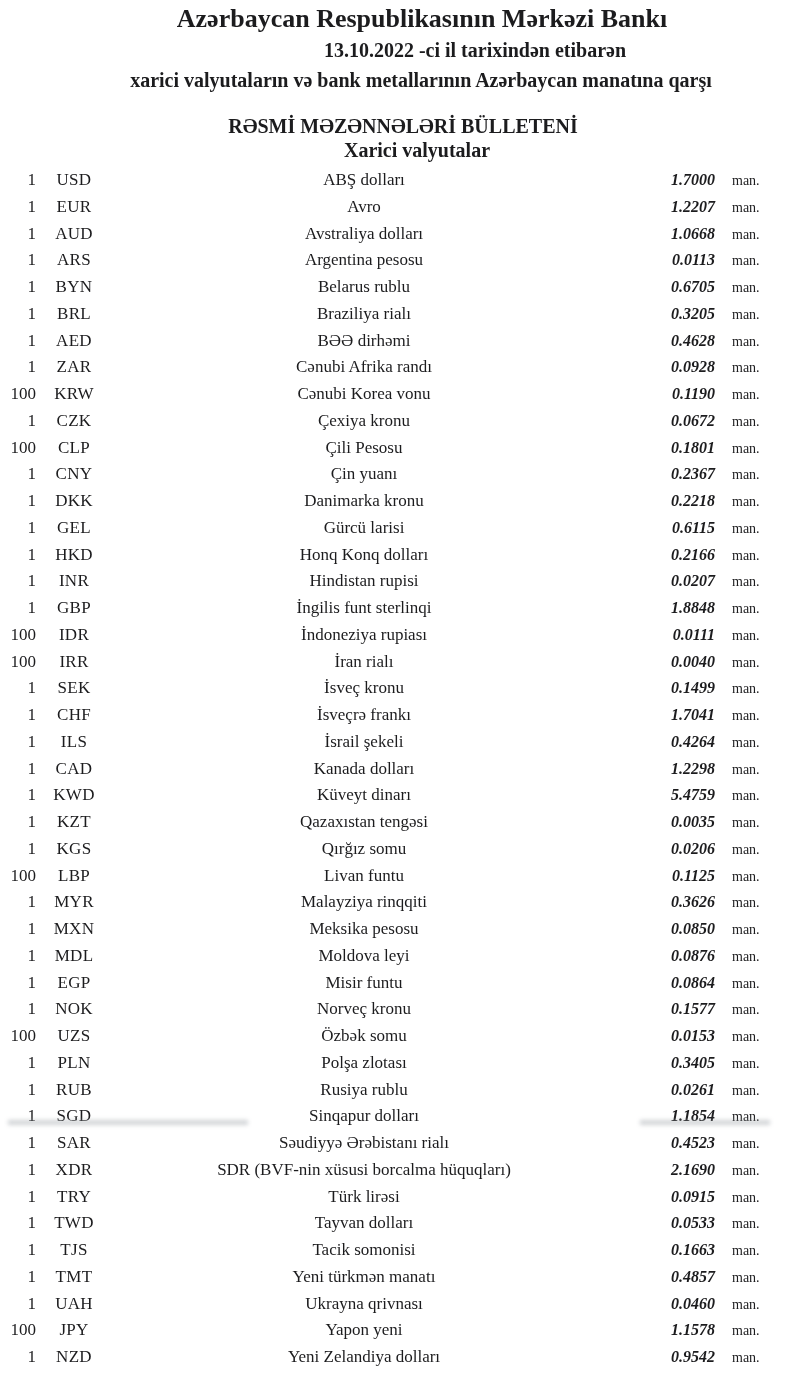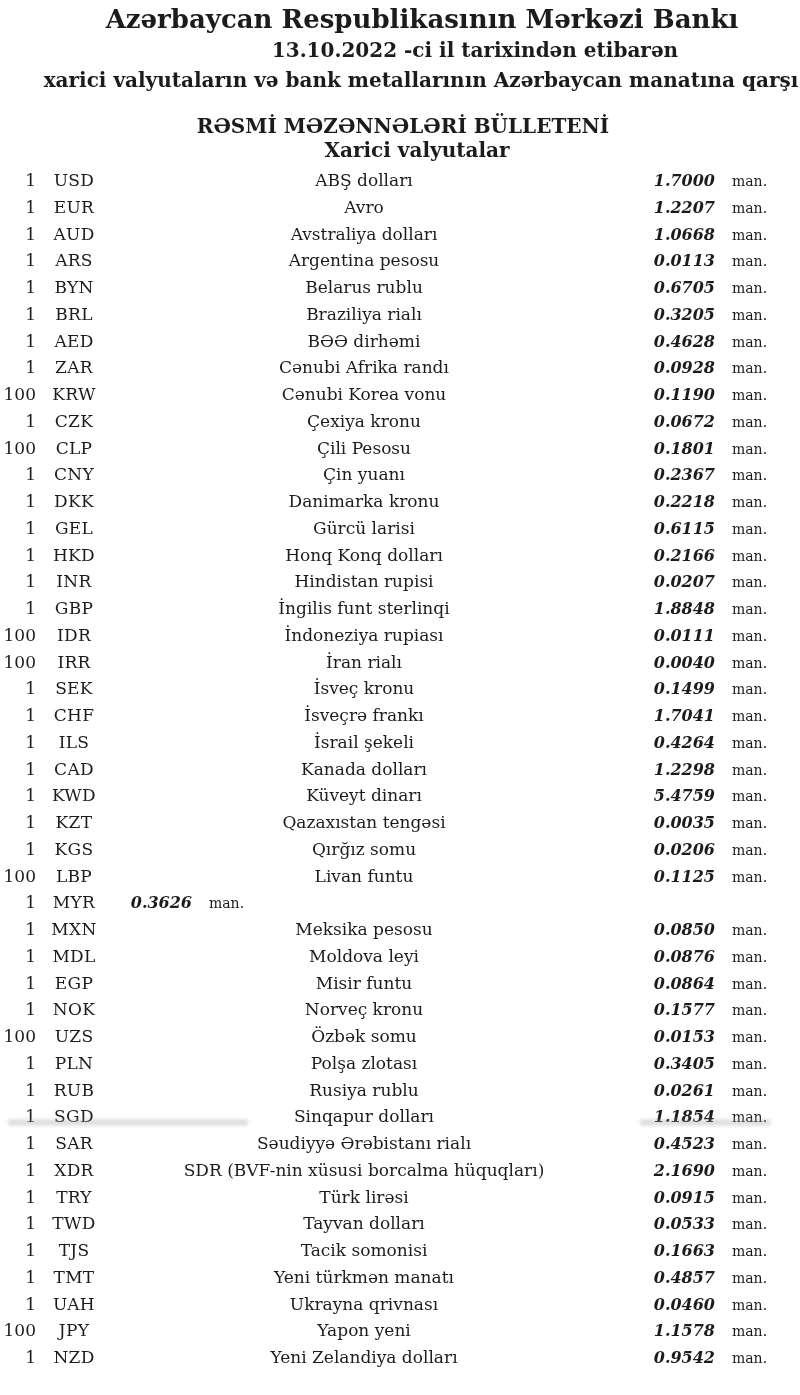--- a/index.html
+++ b/index.html
@@ -4,21 +4,21 @@
 <style>
   html, body { margin: 0; padding: 0; }
   body {
     width: 800px; height: 1395px;
     background: #ffffff;
     font-family: "DejaVu Serif", "Liberation Serif", serif;
     color: #1c1c1e;
     overflow: hidden;
     position: relative;
   }
-  .page { width: 800px; height: 1125px; position: relative; }
+  .page { width: 800px; height: 1125px; position: relative; font-family: Liberation Serif, serif; }
 
   .header { padding-top: 3px; text-align: center; }
   .doc-title    { font-size: 26px; font-weight: bold; line-height: 32px; padding-left: 44px; }
   .doc-date     { font-size: 20px; font-weight: bold; line-height: 24px; margin-top: 3px; padding-left: 150px; }
   .doc-subtitle { font-size: 20px; font-weight: bold; line-height: 24px; margin-top: 6px; padding-left: 42px; }
   .doc-bulletin { font-size: 20px; font-weight: bold; line-height: 24px; margin-top: 22px; padding-left: 6px; }
   .section-title{ font-size: 20px; font-weight: bold; line-height: 24px; padding-left: 34px; text-align: center; }
 
   .rates-table { margin-top: 5px; }
   .rate-row {
@@ -273,20 +273,21 @@
     <span class="cell-qty">100</span>
     <span class="cell-code">LBP</span>
     <span class="cell-name">Livan funtu</span>
     <span class="cell-rate">0.1125</span>
     <span class="cell-unit">man.</span>
   </div>
 
   <div class="rate-row">
     <span class="cell-qty">1</span>
     <span class="cell-code">MYR</span>
+    <span class="cell-name">Malayziya rinqqiti</span>
     <span class="cell-rate">0.3626</span>
     <span class="cell-unit">man.</span>
   </div>
 
   <div class="rate-row">
     <span class="cell-qty">1</span>
     <span class="cell-code">MXN</span>
     <span class="cell-name">Meksika pesosu</span>
     <span class="cell-rate">0.0850</span>
     <span class="cell-unit">man.</span>

